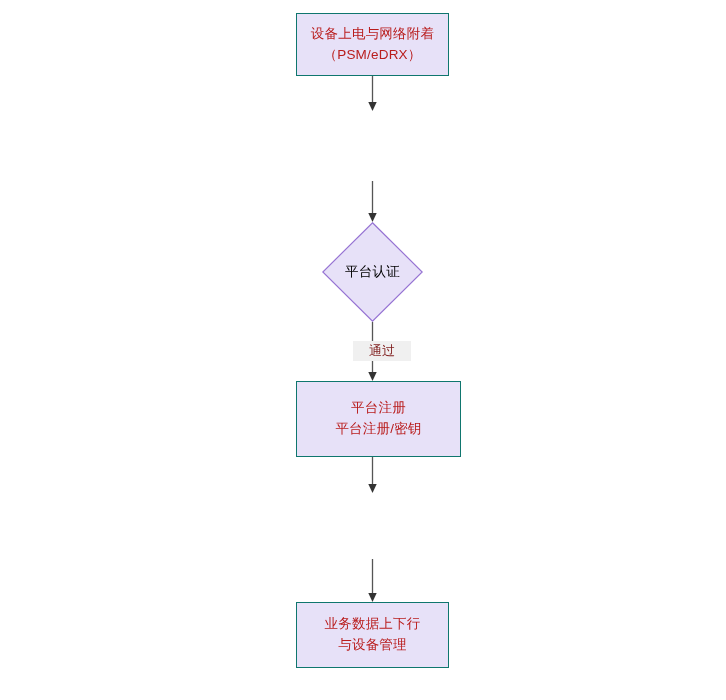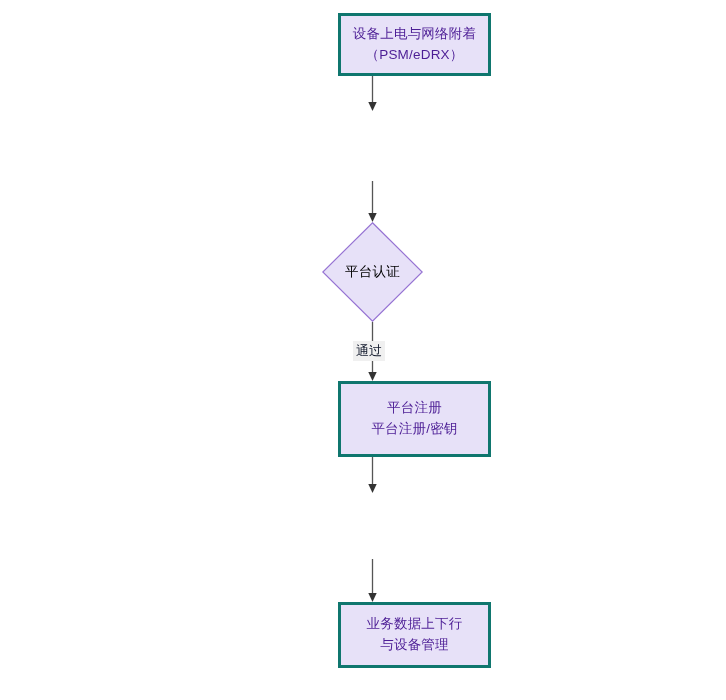--- a/index.html
+++ b/index.html
@@ -18,32 +18,31 @@
     position: relative;
     width: 726px;
     height: 700px;
     background: #ffffff;
   }
   
   .node {
     position: absolute;
     box-sizing: border-box;
     background: #e7e1f8;
-    border: 3px solid #0f766e;
+    border: 1px solid #0f766e;
     display: flex;
     flex-direction: column;
     align-items: center;
     justify-content: center;
-    color: #4c1d95;
+    color: #b91c1c;
     font-size: 13.5px;
     line-height: 1.55;
     text-align: center;
     letter-spacing: 0.2px;
     white-space: pre;
-    margin-left: 42px;
   }
   .node .line {
     display: block;
   }
   
   .decision {
     position: absolute;
   }
   .decision .shape {
     position: absolute;
@@ -72,24 +71,24 @@
     position: absolute;
   }
   .edge svg {
     display: block;
     overflow: visible;
   }
   
   .edge-label {
     position: absolute;
     background: #f0f0f0;
-    color: #0f172a;
+    color: #7f1d1d;
     font-size: 13px;
     line-height: 1.4;
-    padding: 1px 3px;
+    padding: 1px 16px;
     white-space: nowrap;
   }
 </style>
 </head>
 <body>
 
 <div id="canvas">
 
   <div class="node" style="left:296px; top:13px; width:153px; height:63px;">
     <span class="line">设备上电与网络附着</span>
@@ -119,21 +118,21 @@
   </div>
 
   <div class="edge" style="left:366px; top:322px; width:13px; height:60px;">
     <svg width="13" height="60" viewBox="0 0 13 60">
       <line x1="6.5" y1="0" x2="6.5" y2="52" stroke="#555555" stroke-width="1.3"></line>
       <polygon points="6.5,59 2.3,50 10.7,50" fill="#333333"></polygon>
     </svg>
   </div>
   <div class="edge-label" style="left:353px; top:341px;">通过</div>
 
-  <div class="node" style="left:296px; top:381px; width:153px; height:76px;">
+  <div class="node" style="left:296px; top:381px; width:165px; height:76px;">
     <span class="line">平台注册</span>
     <span class="line">平台注册/密钥</span>
   </div>
 
   <div class="edge" style="left:366px; top:457px; width:13px; height:37px;">
     <svg width="13" height="37" viewBox="0 0 13 37">
       <line x1="6.5" y1="0" x2="6.5" y2="29" stroke="#555555" stroke-width="1.3"></line>
       <polygon points="6.5,36 2.3,27 10.7,27" fill="#333333"></polygon>
     </svg>
   </div>

